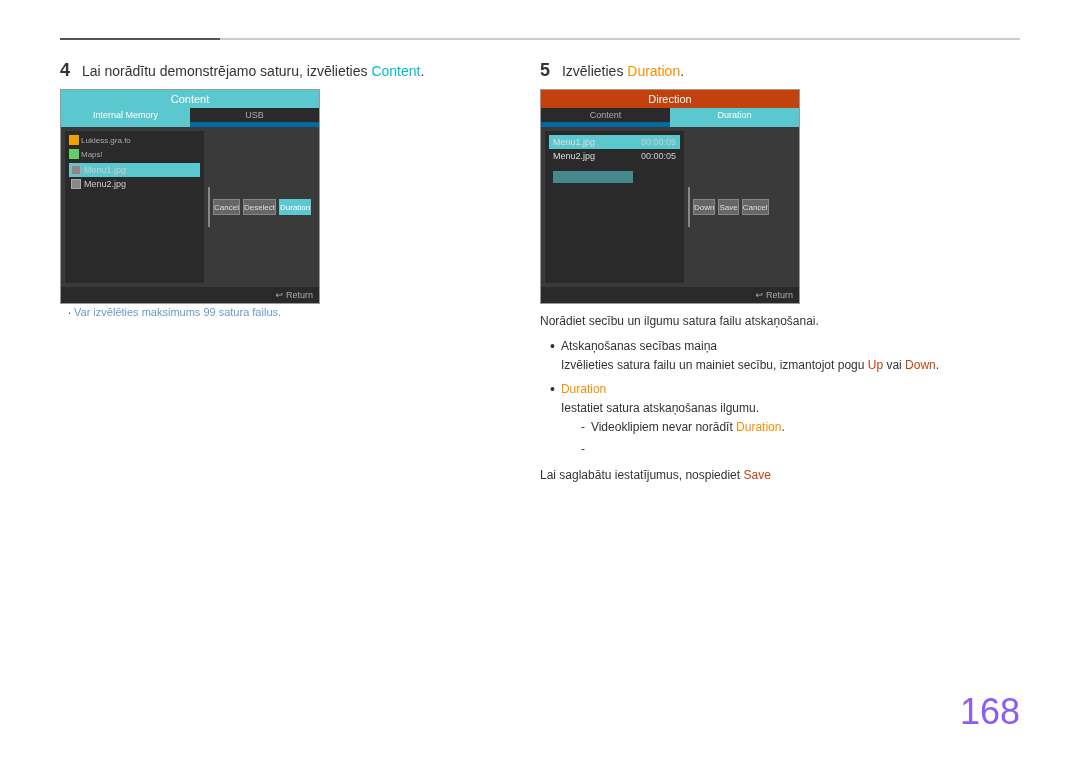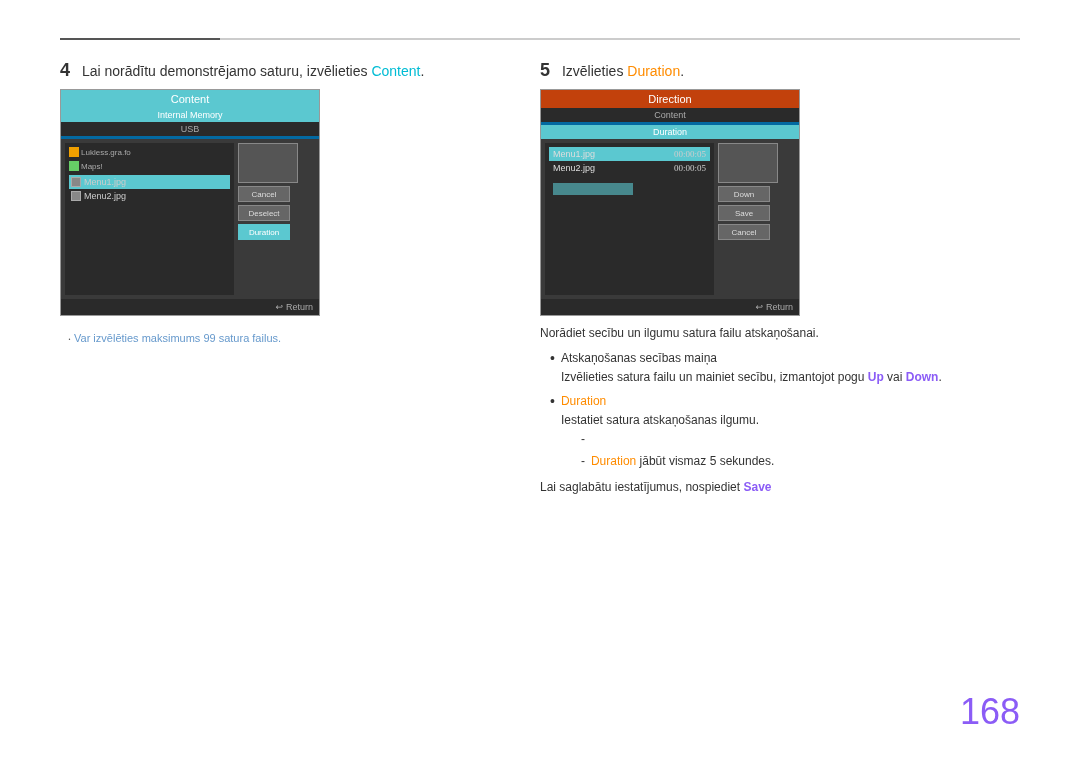--- a/index.html
+++ b/index.html
@@ -91,32 +91,32 @@
     }
 
     .screen-body {
       background: #3a3a3a;
       display: flex;
       padding: 4px;
       min-height: 160px;
     }
 
     .screen-left-panel {
-      width: 169px;
+      width: 139px;
       background: #2a2a2a;
       padding: 4px;
       font-size: 9px;
       color: #ccc;
     }
 
     .screen-right-panel {
       width: 70px;
       display: flex;
-      flex-direction: column;
-      align-items: flex-start;
+      flex-direction: row;
+      align-items: center;
       padding-left: 4px;
       gap: 3px;
     }
 
     .screen-thumbnail {
       width: 60px;
       height: 40px;
       background: #555;
       border: 1px solid #888;
     }
@@ -147,29 +147,28 @@
       display: flex;
       align-items: center;
       justify-content: flex-end;
       gap: 3px;
     }
 
     
     .tabs-row {
       display: flex;
       background: #2a2a2a;
-      flex-direction: column;
     }
     .tab-item {
       flex: 1;
       text-align: center;
       padding: 2px 0;
       font-size: 9px;
       color: #aaa;
-      border-bottom: 3px solid #0369a1;
+      border-bottom: 5px solid #0369a1;
     }
     .tab-item.active {
       background: #5bc8d0;
       color: #fff;
       border-bottom: none;
     }
 
     .file-row {
       display: flex;
       align-items: center;
@@ -212,27 +211,27 @@
       align-items: center;
       justify-content: space-between;
       padding: 2px 4px;
       font-size: 9px;
       color: #ccc;
     }
     .dir-file-row.selected {
       background: #5bc8d0;
     }
     .dir-file-name { color: #ddd; }
-    .dir-duration { color: #ccc; font-family: Liberation Serif, serif; }
+    .dir-duration { color: #ccc; }
 
     
     .note-text {
       font-size: 11px;
       color: #555;
-      margin-top: 14px;
+      margin-top: 0;
     }
     .note-text .note-bullet {
       margin-left: 8px;
     }
 
     .body-text {
       font-size: 12px;
       color: #333;
       line-height: 1.6;
       margin-top: 8px;
@@ -254,21 +253,21 @@
       padding-left: 20px;
       margin-bottom: 3px;
       font-size: 12px;
       display: flex;
       align-items: flex-start;
     }
     .sub-dash {
       margin-right: 6px;
     }
     .highlight-orange-text { color: #ff8c00; }
-    .highlight-cyan-main { color: #8b5cf6; font-weight: bold; }
+    .highlight-cyan-main { color: #c2410c; }
   </style>
 </head>
 <body>
 
 <div class="top-line"></div>
 <div class="top-line-accent"></div>
 
 <div class="page-number">168</div>
 
 <div class="left-col">
@@ -377,23 +376,23 @@
       </div>
     </div>
 
     <div class="bullet-item">
       <span class="bullet-dot">•</span>
       <div>
         <span class="highlight-orange-text">Duration</span><br>
         <span>Iestatiet satura atskaņošanas ilgumu.</span>
         <div class="sub-bullet">
           <span class="sub-dash">-</span>
+          <span>Videoklipiem nevar norādīt <span class="highlight-orange-text">Duration</span>.</span>
         </div>
         <div class="sub-bullet">
           <span class="sub-dash">-</span>
-          <span><span class="highlight-orange-text">Duration</span> jābūt vismaz 5 sekundes.</span>
         </div>
       </div>
     </div>
 
     <p>Lai saglabātu iestatījumus, nospiediet <span class="highlight-cyan-main">Save</span></p>
   </div>
 </div>
 
 </body></html>

